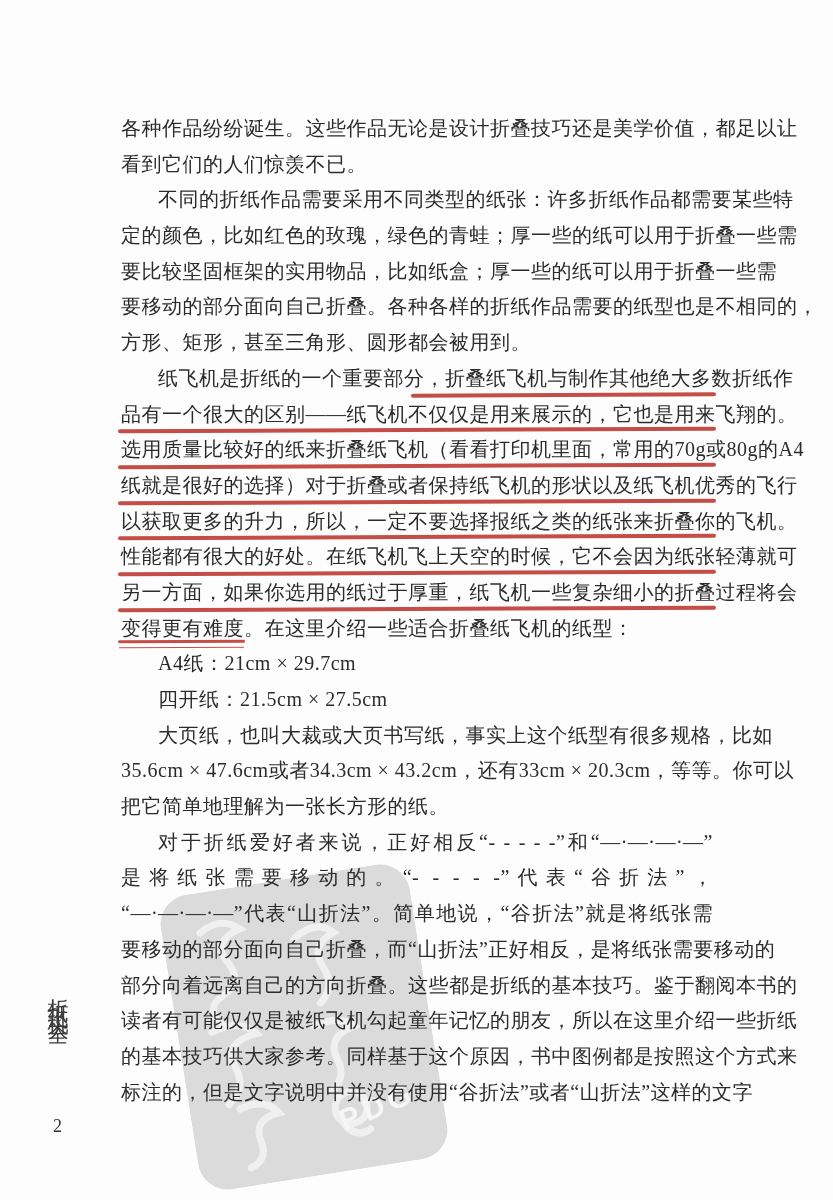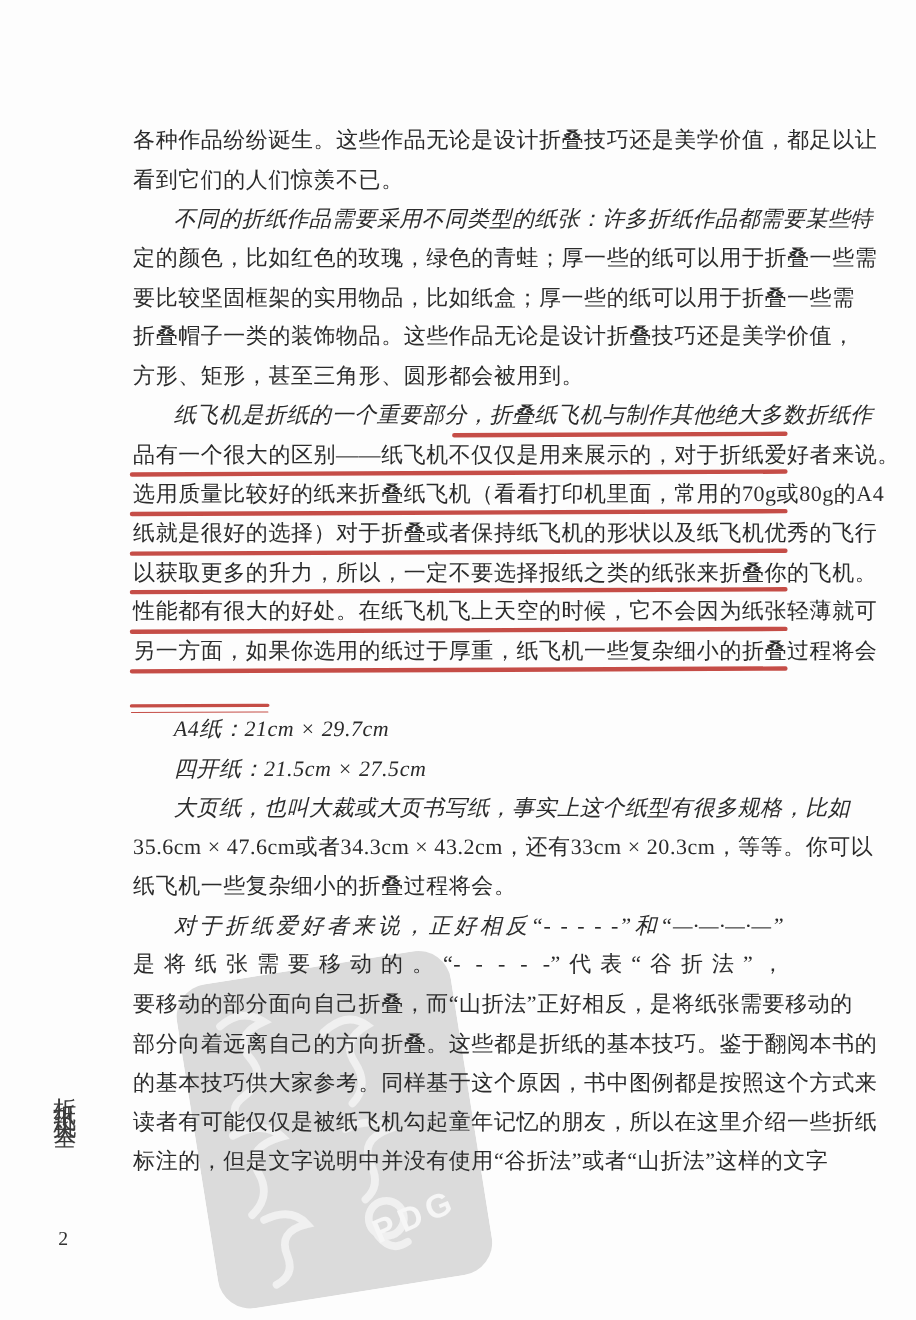--- a/index.html
+++ b/index.html
@@ -40,21 +40,21 @@
   .textblock{
     position:absolute;left:121px;top:111px;width:592px;z-index:2;
     color:#2b2b2b;font-size:20px;
   }
   .line{
     position:relative;height:35.7px;line-height:35.7px;
     white-space:nowrap;text-align:justify;
   }
   .line.full{text-align-last:justify;}
   .line.short{text-align-last:left;}
-  .line.indent{padding-left:37px;font-style:italic;}
+  .line.indent{padding-left:37px;}
   .line-text{letter-spacing:.5px;}
 
   .redline{
     position:absolute;bottom:0px;height:4px;border-radius:2px;
     background:var(--red,#bf3a33);opacity:.9;display:block;
     transform:rotate(-.25deg);
   }
   .redline.double{
     height:3px;bottom:3px;
     box-shadow:0 6px 0 -1px var(--red,#bf3a33);
@@ -100,33 +100,33 @@
 
   <div class="line full">
     <span class="line-text">定的颜色，比如红色的玫瑰，绿色的青蛙；厚一些的纸可以用于折叠一些需</span>
   </div>
 
   <div class="line full">
     <span class="line-text">要比较坚固框架的实用物品，比如纸盒；厚一些的纸可以用于折叠一些需</span>
   </div>
 
   <div class="line full">
-    <span class="line-text">折叠帽子一类的装饰物品。这些作品无论是设计折叠技巧还是美学价值，</span>
+    <span class="line-text">要移动的部分面向自己折叠。各种各样的折纸作品需要的纸型也是不相同的，</span>
   </div>
 
   <div class="line short">
     <span class="line-text">方形、矩形，甚至三角形、圆形都会被用到。</span>
   </div>
 
   <div class="line full indent">
     <span class="line-text">纸飞机是折纸的一个重要部分，折叠纸飞机与制作其他绝大多数折纸作</span>
   <i class="redline" style="left: 49%; width: 51.5%;"></i></div>
 
   <div class="line full">
-    <span class="line-text">品有一个很大的区别——纸飞机不仅仅是用来展示的，对于折纸爱好者来说。</span>
+    <span class="line-text">品有一个很大的区别——纸飞机不仅仅是用来展示的，它也是用来飞翔的。</span>
   <i class="redline" style="left: -0.5%; width: 101%;"></i></div>
 
   <div class="line full">
     <span class="line-text">选用质量比较好的纸来折叠纸飞机（看看打印机里面，常用的70g或80g的A4</span>
   <i class="redline" style="left: -0.5%; width: 101%;"></i></div>
 
   <div class="line full">
     <span class="line-text">纸就是很好的选择）对于折叠或者保持纸飞机的形状以及纸飞机优秀的飞行</span>
   <i class="redline" style="left: -0.5%; width: 101%;"></i></div>
 
@@ -136,65 +136,69 @@
 
   <div class="line full">
     <span class="line-text">性能都有很大的好处。在纸飞机飞上天空的时候，它不会因为纸张轻薄就可</span>
   <i class="redline" style="left: -0.5%; width: 101%;"></i></div>
 
   <div class="line full">
     <span class="line-text">另一方面，如果你选用的纸过于厚重，纸飞机一些复杂细小的折叠过程将会</span>
   <i class="redline" style="left: -0.5%; width: 101%;"></i></div>
 
   <div class="line short">
+    <span class="line-text">变得更有难度。在这里介绍一些适合折叠纸飞机的纸型：</span>
   <i class="redline double" style="left: -0.5%; width: 21.5%;"></i></div>
 
   <div class="line short indent">
     <span class="line-text">A4纸：21cm × 29.7cm</span>
   </div>
 
   <div class="line short indent">
     <span class="line-text">四开纸：21.5cm × 27.5cm</span>
   </div>
 
   <div class="line full indent">
     <span class="line-text">大页纸，也叫大裁或大页书写纸，事实上这个纸型有很多规格，比如</span>
   </div>
 
   <div class="line full">
     <span class="line-text">35.6cm × 47.6cm或者34.3cm × 43.2cm，还有33cm × 20.3cm，等等。你可以</span>
   </div>
 
   <div class="line short">
-    <span class="line-text">纸飞机一些复杂细小的折叠过程将会。</span>
+    <span class="line-text">把它简单地理解为一张长方形的纸。</span>
   </div>
 
   <div class="line full indent">
     <span class="line-text">对于折纸爱好者来说，正好相反“- - - - -”和“—·—·—·—”</span>
   </div>
 
   <div class="line full">
     <span class="line-text">是将纸张需要移动的。“- - - - -”代表“谷折法”，</span>
   </div>
 
+  <div class="line full">
+    <span class="line-text">“—·—·—·—”代表“山折法”。简单地说，“谷折法”就是将纸张需</span>
+  </div>
 
   <div class="line full">
     <span class="line-text">要移动的部分面向自己折叠，而“山折法”正好相反，是将纸张需要移动的</span>
   </div>
 
   <div class="line full">
     <span class="line-text">部分向着远离自己的方向折叠。这些都是折纸的基本技巧。鉴于翻阅本书的</span>
   </div>
 
   <div class="line full">
+    <span class="line-text">读者有可能仅仅是被纸飞机勾起童年记忆的朋友，所以在这里介绍一些折纸</span>
+  </div>
+
+  <div class="line full">
     <span class="line-text">的基本技巧供大家参考。同样基于这个原因，书中图例都是按照这个方式来</span>
   </div>
 
   <div class="line full">
-    <span class="line-text">读者有可能仅仅是被纸飞机勾起童年记忆的朋友，所以在这里介绍一些折纸</span>
-  </div>
-
-  <div class="line full">
     <span class="line-text">标注的，但是文字说明中并没有使用“谷折法”或者“山折法”这样的文字</span>
   </div>
 </div>
 
 </div>
 
 </body></html>

